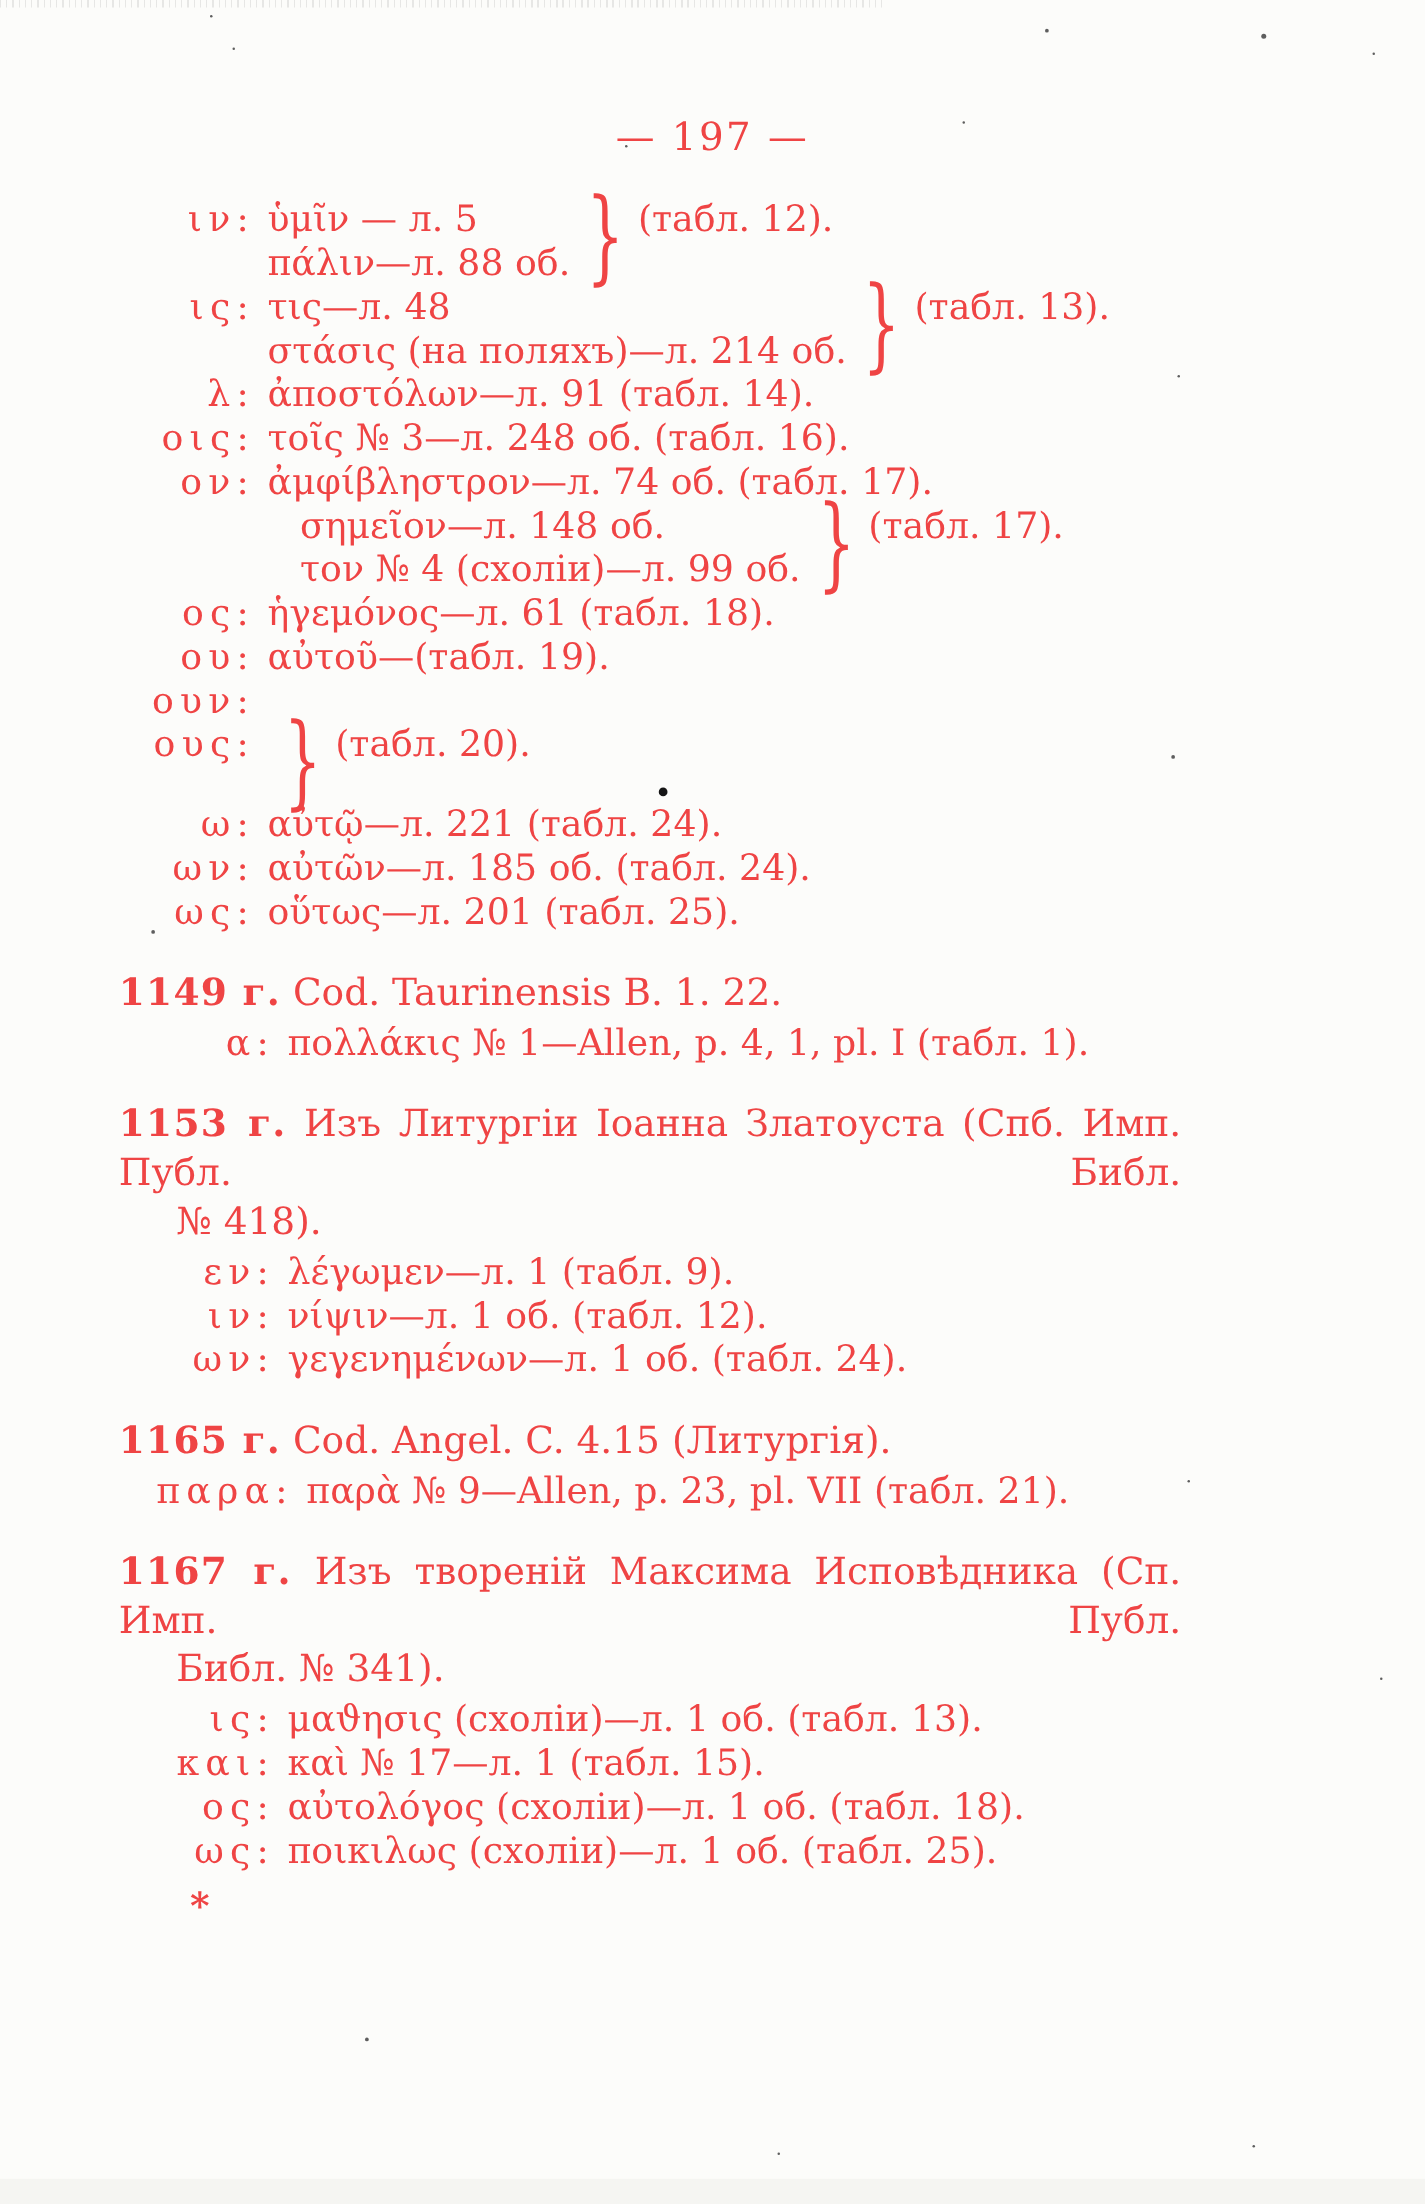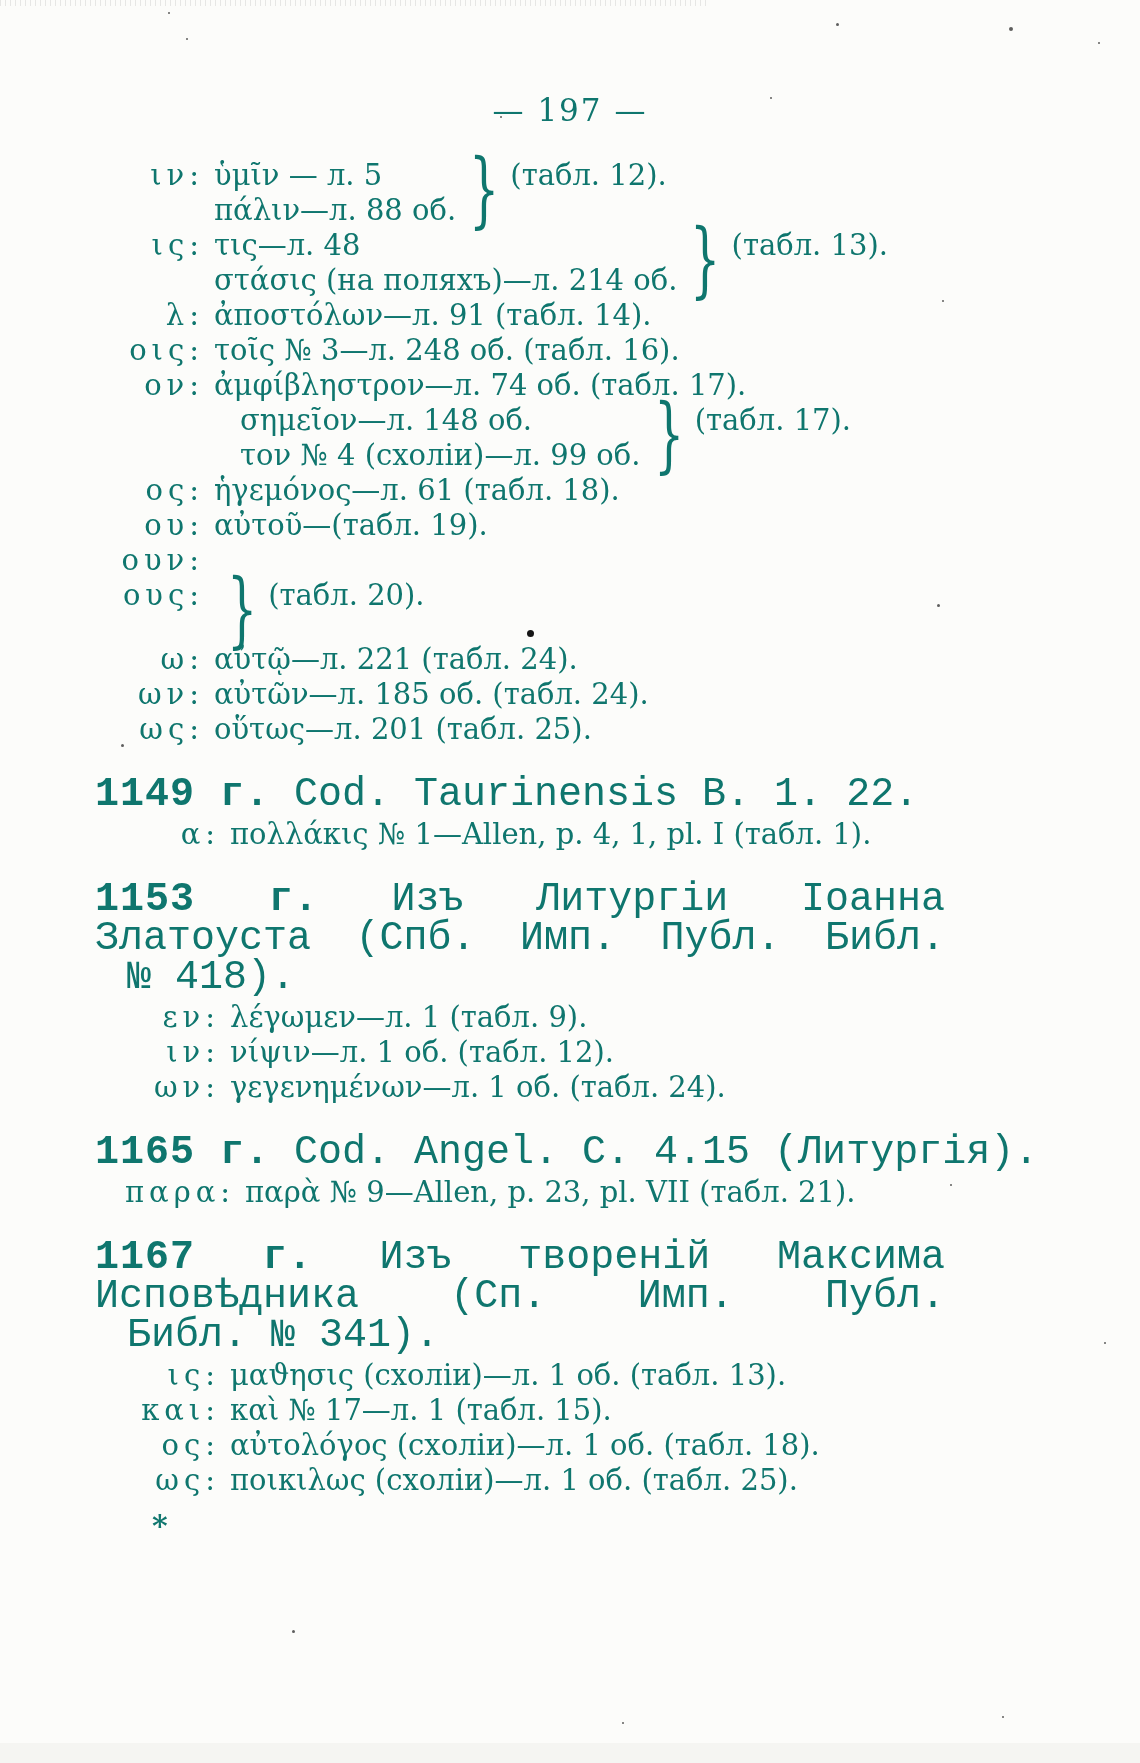--- a/index.html
+++ b/index.html
@@ -1,18 +1,18 @@
 <!DOCTYPE html>
 <html><head>
 <meta charset="utf-8">
 <style>
   html,body { margin:0; padding:0; background:#e9e9e7; }
   .page {
     position:relative; width:1140px; height:1763px; margin:0 auto;
-    background:#fcfcfa; color:#0f766e; overflow:hidden;
+    background:#fcfcfa; color:#ef4444; overflow:hidden;
     font-family:"DejaVu Serif", serif;
   }
   .scan-streak {
     position:absolute; top:0; left:0; width:62%; height:6px; opacity:.30;
     background:repeating-linear-gradient(90deg, rgba(110,110,110,.5) 0 1px, transparent 1px 5px);
   }
   .bottom-band { position:absolute; bottom:0; left:0; width:100%; height:20px; background:#f5f5f2; }
 
   .page-number {
     padding-top:92px; text-align:center; font-size:31px; letter-spacing:2px; line-height:36px;
@@ -28,23 +28,23 @@
 
   .group { display:flex; align-items:flex-start; }
   .glines { display:flex; flex-direction:column; }
   .brace {
     font-size:82px; line-height:64px; font-weight:400;
     transform:scaleX(.58); transform-origin:center; margin-left:2px;
   }
   .tbl { white-space:nowrap; }
 
   .sec { margin:28px 0 0 95px; width:850px; }
-  .head-line { font-size:40px; line-height:39px; white-space:nowrap;font-family:Liberation Mono, monospace; }
+  .head-line { font-size:30px; line-height:39px; white-space:nowrap; }
   .head-line.justify { white-space:normal; text-align:justify; text-align-last:justify; }
-  .head-line.cont { margin-left:32px; }
+  .head-line.cont { margin-left:46px; }
   .year { font-weight:700; letter-spacing:1px; }
   .sec .entries { margin-top:3px; margin-left:30px; }
   .sec .lbl { flex:0 0 95px; }
 
   .footnote { margin:10px 0 0 152px; font-size:30px; font-weight:700; }
 
   .ink-dot {
     position:absolute; top:-12px; right:44px; width:7px; height:7px;
     background:#151515; border-radius:50%;
   }

